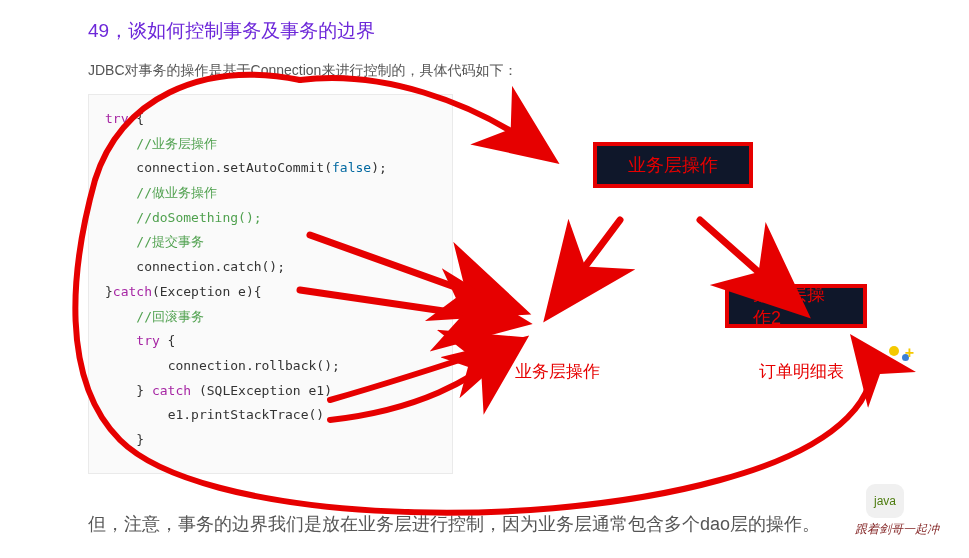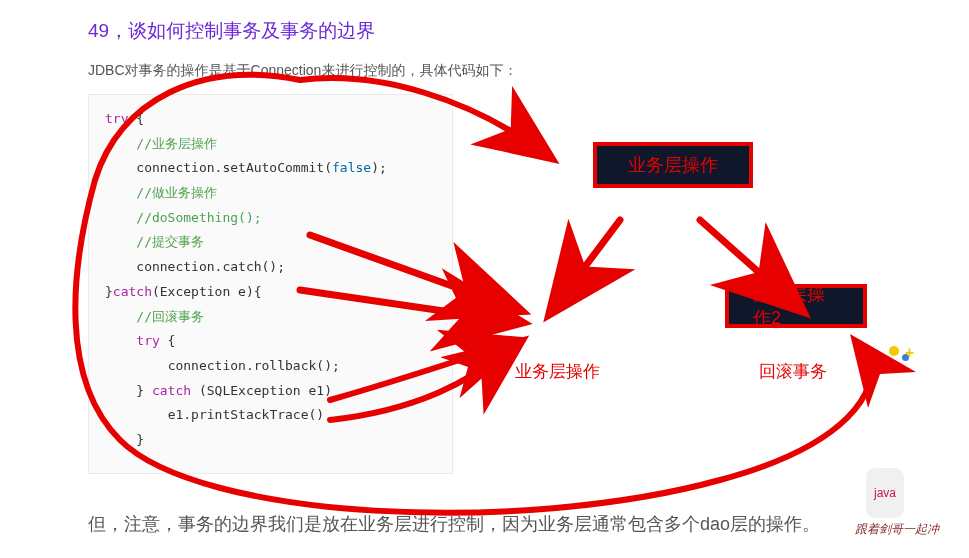--- a/index.html
+++ b/index.html
@@ -75,23 +75,23 @@
       left: 88px;
       bottom: 22px;
       font-size: 18px;
       color: #555;
     }
     .lang-tag {
       position: absolute;
       right: 65px;
       bottom: 40px;
       font-size: 12px;
-      color: #be185d;
+      color: #4d7c0f;
       background: #f0f0f0;
-      padding: 18px 8px;
+      padding: 10px 8px;
       border-radius: 9px;
     }
     .watermark {
       position: absolute;
       right: 30px;
       bottom: 20px;
       font-size: 12px;
       color: #7f1d1d;
       font-style: italic;
     }
@@ -124,21 +124,21 @@
     <span class="kw">try</span><span> {</span>
         <span>connection.</span><span class="fn">rollback</span><span>();</span>
     <span>} </span><span class="kw">catch</span><span> (SQLException e1)</span>
         <span>e1.</span><span class="fn">printStackTrace</span><span>()</span>
     <span>}</span></div>
 
   <div class="diagram">
     <div class="dbox b1">业务层操作</div>
     <div class="dbox b3">数据层操作2</div>
     <div class="cap c1">业务层操作</div>
-    <div class="cap c2">回滚事务</div>
+    <div class="cap c2">订单明细表</div>
   </div>
 </div>
 
 <p class="outro">但，注意，事务的边界我们是放在业务层进行控制，因为业务层通常包含多个dao层的操作。</p>
 <span class="lang-tag">java</span>
 <span class="watermark">跟着剑哥一起冲</span>
 <span class="dot-y"></span>
 <span class="dot-b"></span>
 <span class="plus">+</span>
 

